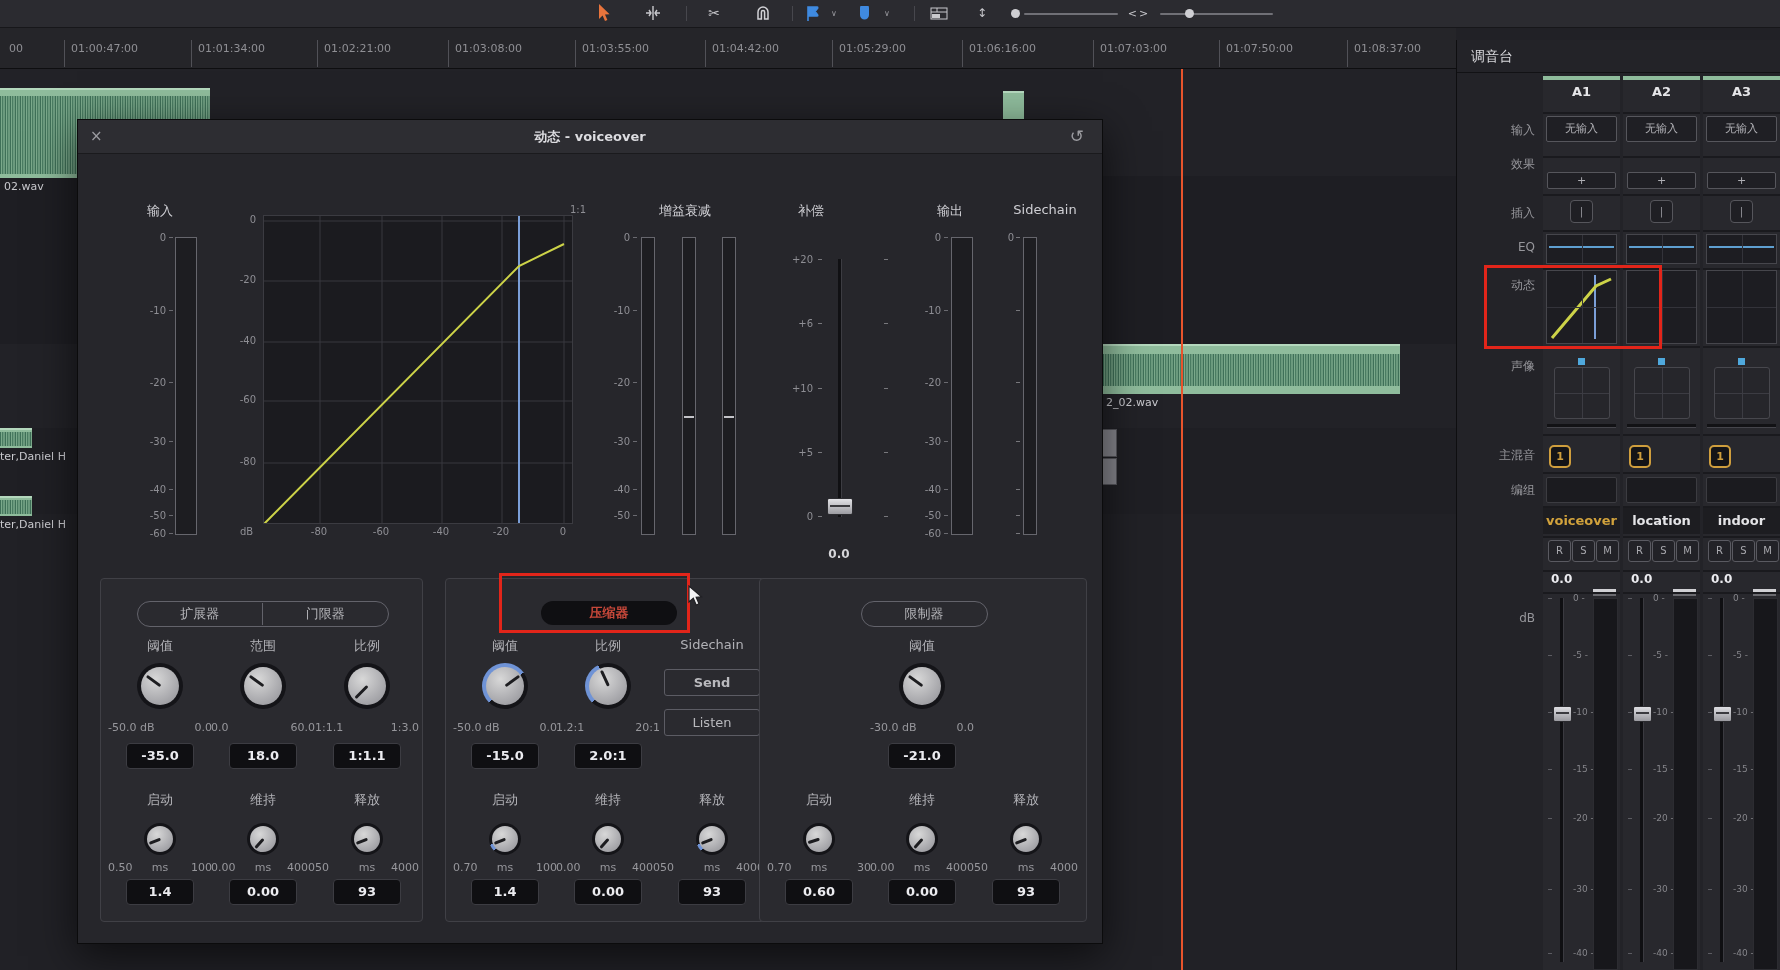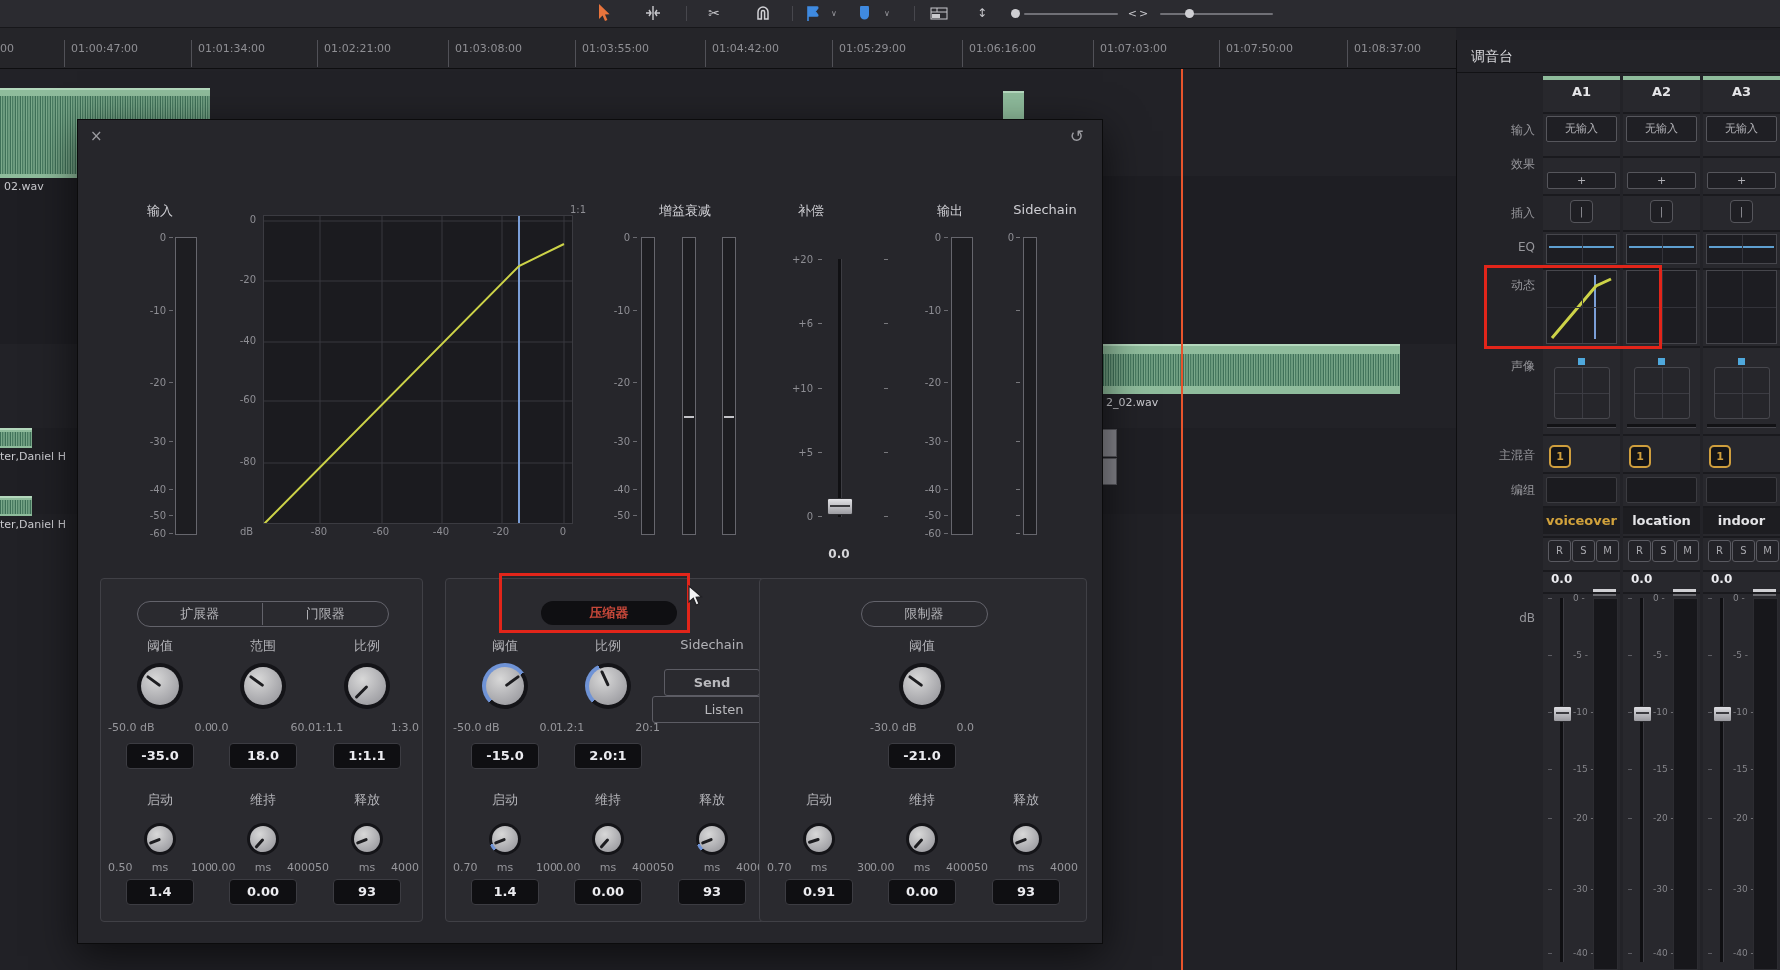--- a/index.html
+++ b/index.html
@@ -171,21 +171,21 @@
     </div>
     <div class="tbi" style="left:973px;width:18px;font-size:12px;">↕</div>
     <div class="sliderdot" style="left:1011px;"></div>
     <div class="sliderline" style="left:1024px;width:94px;"></div>
     <div class="tbi" style="left:1128px;width:22px;font-size:11px;letter-spacing:2px;">&lt;&gt;</div>
     <div class="sliderline" style="left:1160px;width:113px;"></div>
     <div class="sliderdot" style="left:1185px;"></div>
   </div>
 
   <div id="ruler" class="abs">
-      <div class="tc" style="left: 0px;">00</div>
+      <div class="tc" style="left: 0px; padding-left: 9px;">00</div>
       <div class="tick" style="left: 64px;"></div>
       <div class="tc" style="left: 71px;">01:00:47:00</div>
       <div class="tick" style="left: 191px;"></div>
       <div class="tc" style="left: 198px;">01:01:34:00</div>
       <div class="tick" style="left: 317px;"></div>
       <div class="tc" style="left: 324px;">01:02:21:00</div>
       <div class="tick" style="left: 448px;"></div>
       <div class="tc" style="left: 455px;">01:03:08:00</div>
       <div class="tick" style="left: 575px;"></div>
       <div class="tc" style="left: 582px;">01:03:55:00</div>
@@ -197,20 +197,23 @@
       <div class="tc" style="left: 969px;">01:06:16:00</div>
       <div class="tick" style="left: 1093px;"></div>
       <div class="tc" style="left: 1100px;">01:07:03:00</div>
       <div class="tick" style="left: 1219px;"></div>
       <div class="tc" style="left: 1226px;">01:07:50:00</div>
       <div class="tick" style="left: 1347px;"></div>
       <div class="tc" style="left: 1354px;">01:08:37:00</div>
     </div>
 
   <div id="dynwin" class="abs">
+    <div id="dyntitlebar" class="abs">
+      <div id="dyntitle">动态 - voiceover</div>
+    </div>
     <div class="winbtn" style="left:12px;">×</div>
     <div class="winbtn" style="right:18px;font-size:17px;">↺</div>
 
     <div class="seclabel" style="left:82px;top:82px;">输入</div>
     <div class="seclabel" style="left:595px;top:82px;margin-left:12px;">增益衰减</div>
     <div class="seclabel" style="left:733px;top:82px;">补偿</div>
     <div class="seclabel" style="left:872px;top:82px;">输出</div>
     <div class="seclabel" style="left:967px;top:82px;">Sidechain</div>
     <div class="glabel" style="left:492px;top:84px;">1:1</div>
 
@@ -472,21 +475,21 @@
             <div class="minmax" style="top: 70px; height: 14px;">
               <div class="mn">50</div>
               <div class="un">ms</div>
               <div class="mx">4000</div>
             </div>
             <div class="valbox" style="top: 88px;">93</div>
           </div>
           <div class="kcol" style="left: 266px; top: 58px; height: 120px;">
             <div class="klabel" style="top: 0px;">Sidechain</div>
             <div class="scbtn" style="top: 32px; font-weight: bold;">Send</div>
-            <div class="scbtn" style="top: 59px; padding-left: 24px;">Listen</div>
+            <div class="scbtn" style="top: 72px;">Listen</div>
           </div>
         </div>
         <div class="panel" style="left: 681px; width: 326px;">
           <div class="tabpill pill-outline" style="left: 100.5px; width: 125px;">限制器</div>
           <div class="kcol" style="left: 162px; top: 58px; height: 120px;">
             <div class="klabel" style="top: 0px;">阈值</div>
             <div class="kwrap" style="top: 26px; width: 46px; height: 46px;">
               <div class="kface" style="inset: 4px;"></div>
               <div class="kptr" style="height: 17px; transform: rotate(-54deg);"></div>
             </div>
@@ -500,21 +503,21 @@
             <div class="klabel" style="top: 0px;">启动</div>
             <div class="kwrap" style="top: 32px; width: 32px; height: 32px;">
               <div class="kface" style="inset: 3px;"></div>
               <div class="kptr" style="height: 12px; transform: rotate(-108deg);"></div>
             </div>
             <div class="minmax" style="top: 70px; height: 14px;">
               <div class="mn">0.70</div>
               <div class="un">ms</div>
               <div class="mx">30</div>
             </div>
-            <div class="valbox" style="top: 88px;">0.91</div>
+            <div class="valbox" style="top: 88px;">0.60</div>
           </div>
           <div class="kcol" style="left: 162px; top: 212px; height: 120px;">
             <div class="klabel" style="top: 0px;">维持</div>
             <div class="kwrap" style="top: 32px; width: 32px; height: 32px;">
               <div class="kface" style="inset: 3px;"></div>
               <div class="kptr" style="height: 12px; transform: rotate(-138deg);"></div>
             </div>
             <div class="minmax" style="top: 70px; height: 14px;">
               <div class="mn">0.00</div>
               <div class="un">ms</div>

